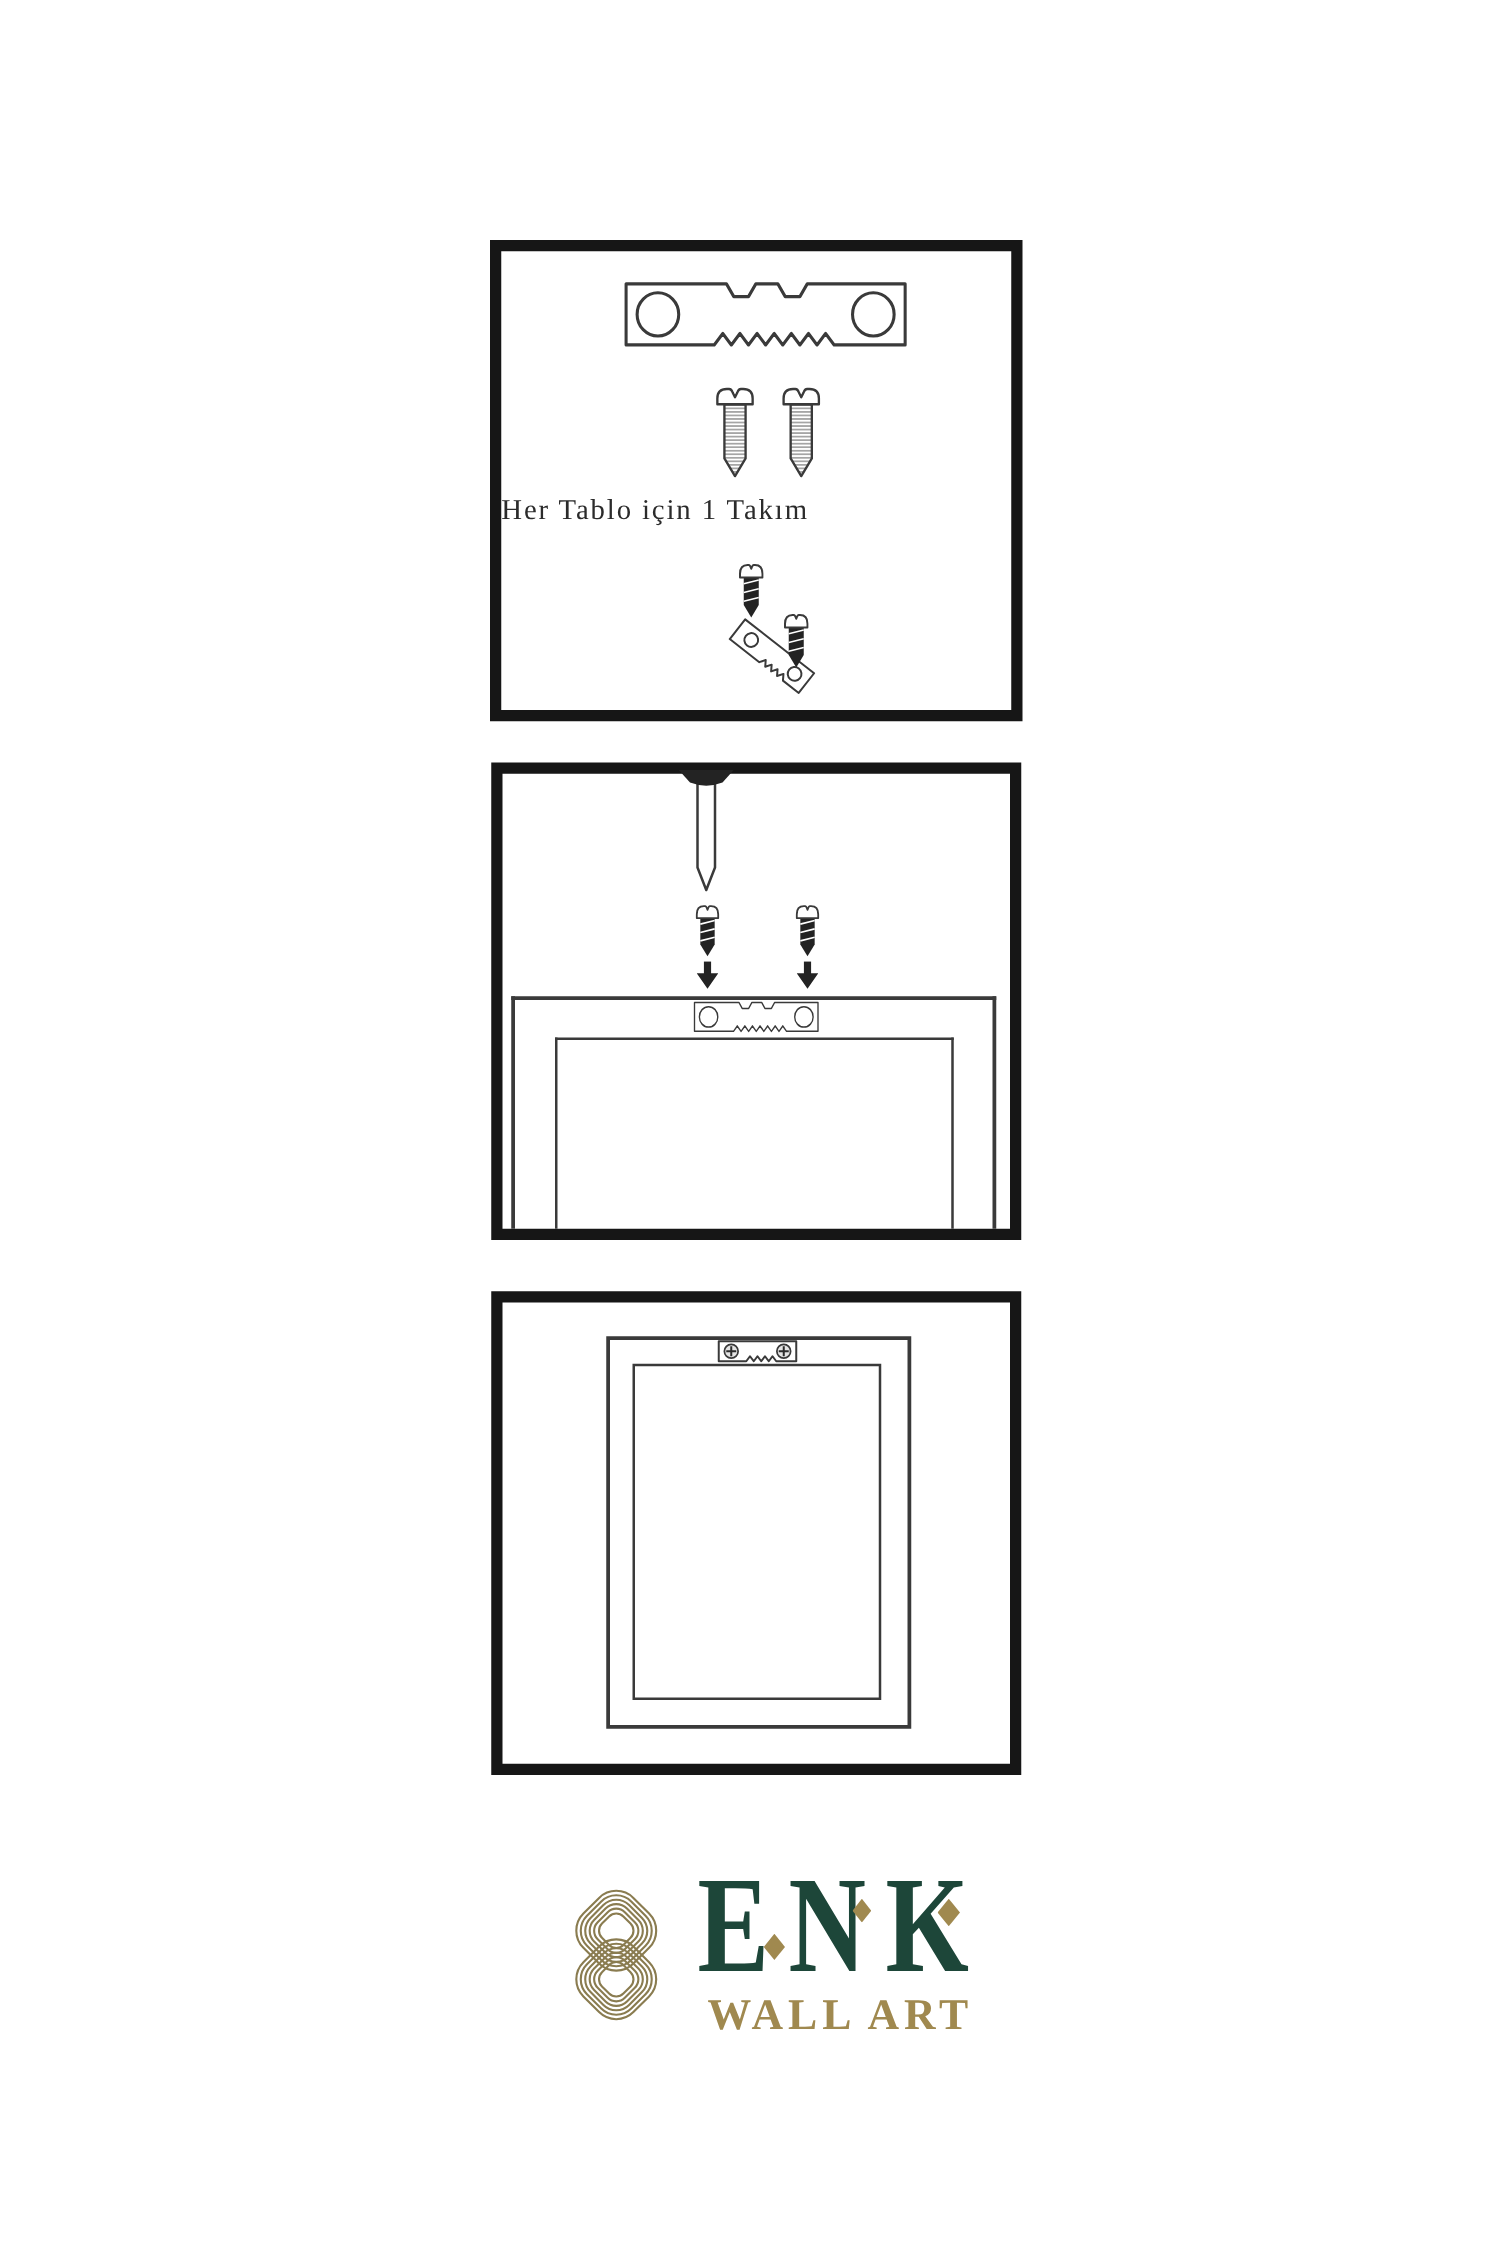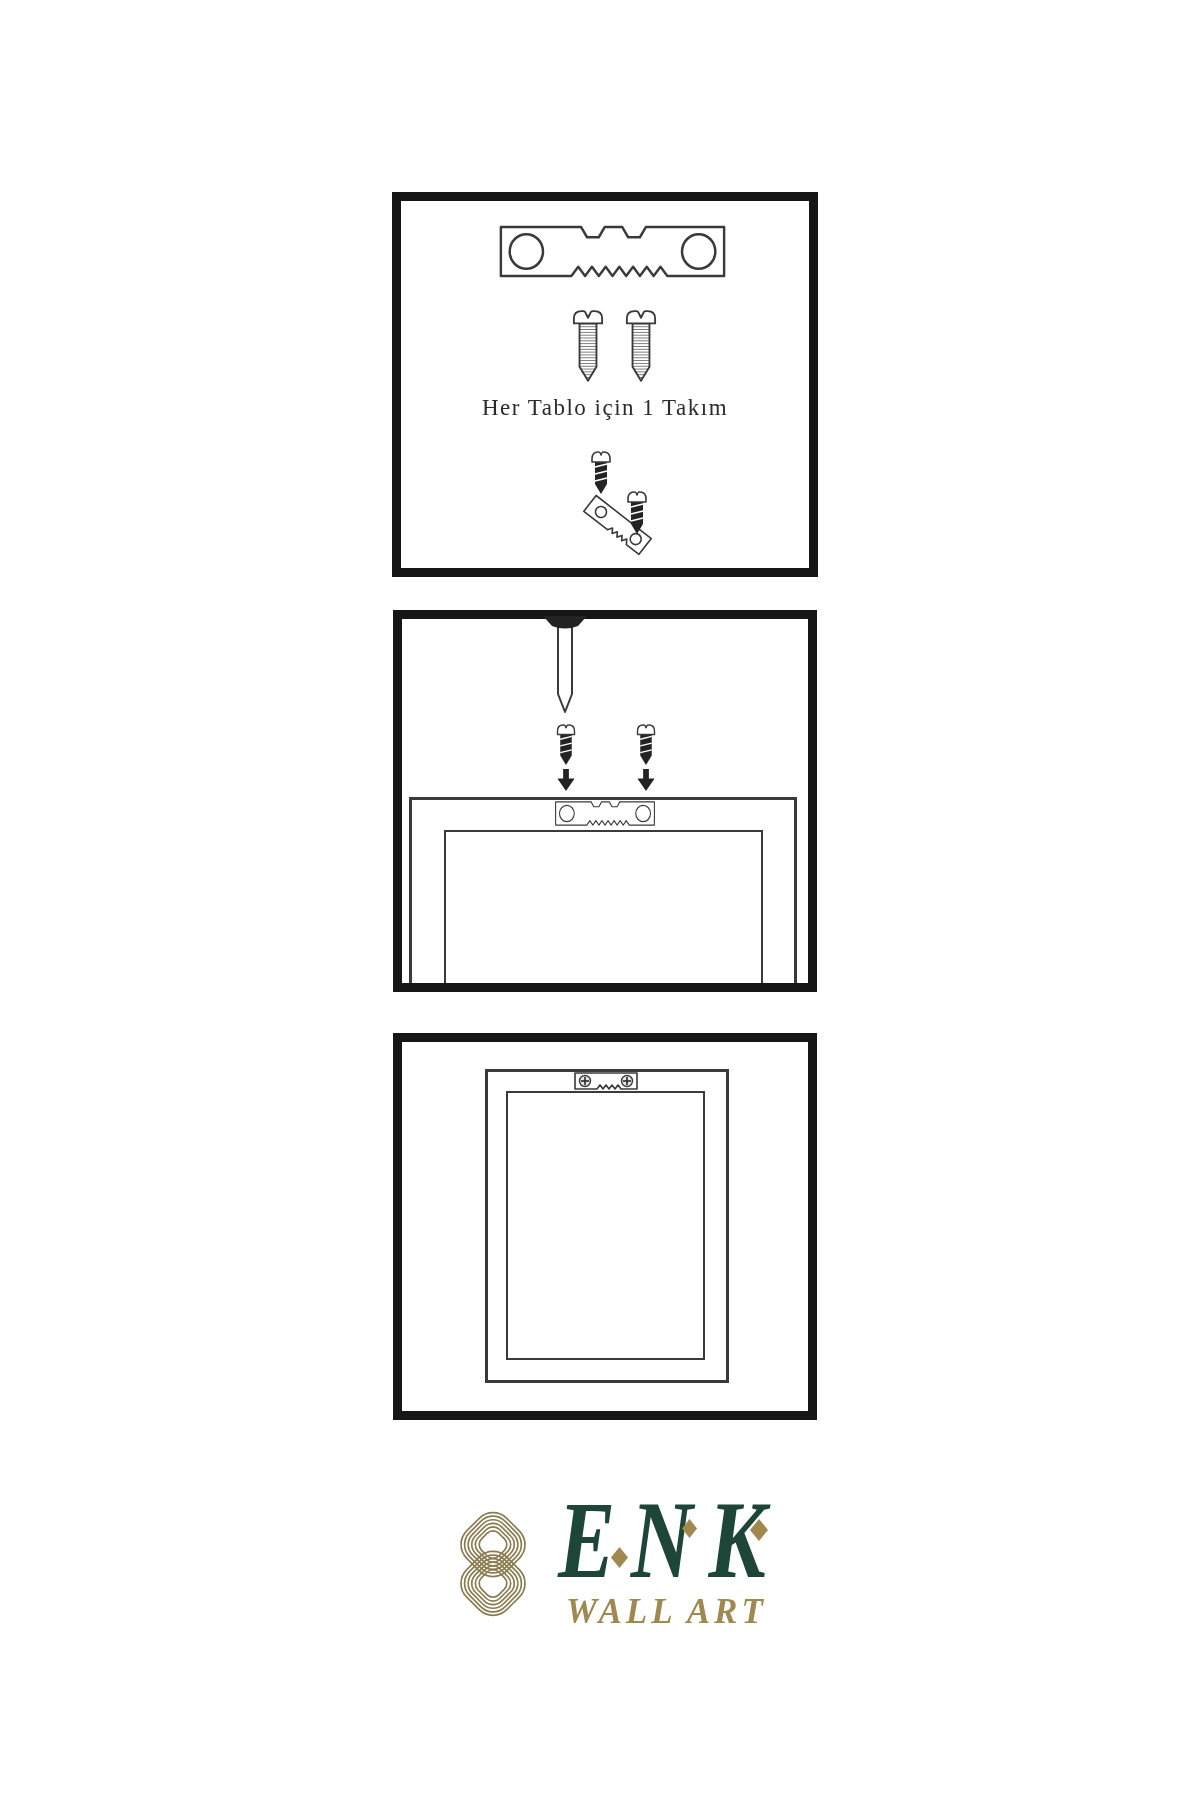--- a/index.html
+++ b/index.html
@@ -14,41 +14,41 @@
     position:absolute; background:#fff;
     border:9px solid var(--panel-border,#161616);
   }
   .p1 { left:392px; top:192px;  width:426px; height:385px; }
   .p2 { left:393px; top:610px;  width:424px; height:382px; }
   .p3 { left:393px; top:1033px; width:424px; height:387px; }
   .abs { position:absolute; }
 
   .caption {
     position:absolute; left:0; top:194px; width:100%;
-    text-align:center; font-size:23px; letter-spacing:1.5px;
+    font-size:23px; letter-spacing:1.5px;
     color:#2b2b2b; white-space:nowrap;
   }
 
   .frame { position:absolute; border:3px solid var(--line,#3a3a3a); background:transparent; }
   .frame.thin { border-width:2px; }
   .frame.open { border-bottom:none; }
 
   
   .wh   { fill:#fff; stroke:var(--line,#3a3a3a); stroke-width:2.5; stroke-linejoin:round; }
   .whl  { fill:#fff; stroke:var(--line,#3a3a3a); stroke-width:2;   stroke-linejoin:round; }
   .wh2  { fill:#fff; stroke:var(--line,#3a3a3a); stroke-width:1.6; stroke-linejoin:round; }
   .dk   { fill:var(--dark-fill,#232323); }
   .hl   { stroke:#fff; stroke-width:1.4; }
   .thrl { stroke:#777; stroke-width:1; }
   .philc{ fill:#e4e4e4; stroke:var(--line,#3a3a3a); stroke-width:1.4; }
   .phill{ stroke:#2b2b2b; stroke-width:1.6; }
   .knot rect { fill:none; stroke:var(--knot-gold,#8a7c50); stroke-width:2.1; }
 
   
-  .logo { position:absolute; left:430px; top:1495px; width:380px; height:160px;font-style:italic; }
+  .logo { position:absolute; left:430px; top:1495px; width:380px; height:160px; }
   .brand {
     position:absolute; left:128px; top:-10px;
     font-size:110px; font-weight:700; line-height:1;
     color:var(--logo-green,#1d4639);
     letter-spacing:20px; white-space:nowrap;
     transform:scaleX(0.78); transform-origin:left top;
   }
   .subtitle {
     position:absolute; left:136px; top:97px;
     font-size:35px; font-weight:700; letter-spacing:4px;

